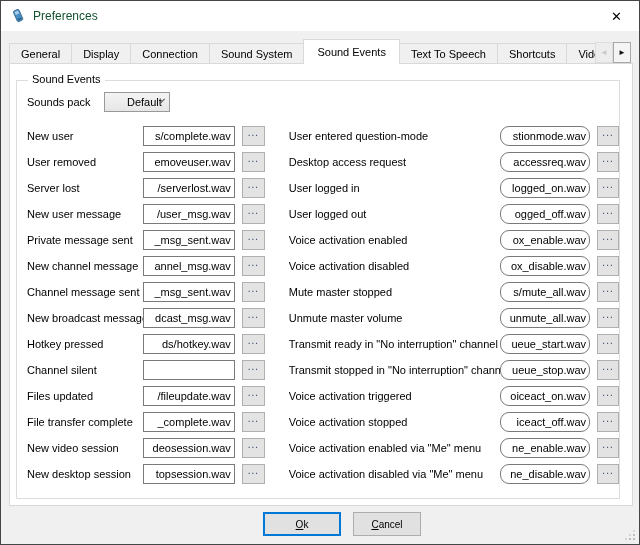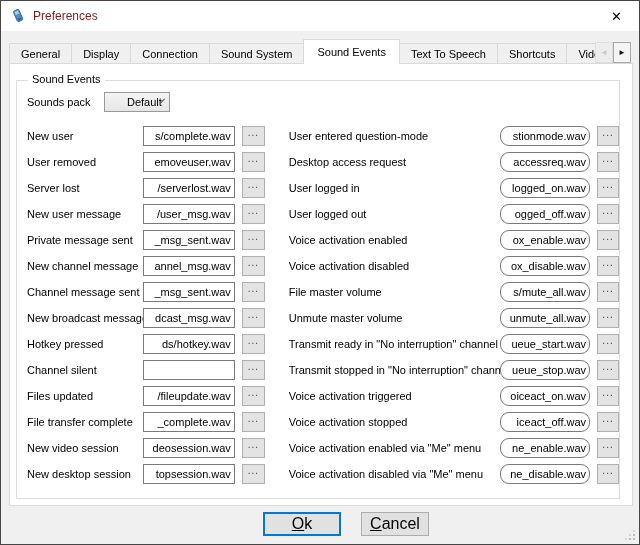--- a/index.html
+++ b/index.html
@@ -6,21 +6,21 @@
   html,body { width:640px; height:545px; background:#888; }
   body { font-family:"Liberation Sans","DejaVu Sans",sans-serif; font-size:11px; color:#000; }
 
   .window { position:relative; width:640px; height:545px; background:#f0f0f0;
             border:1px solid #454545; overflow:hidden; }
 
   
   .titlebar { position:absolute; top:0; left:0; right:0; height:30px; background:#ffffff;
               display:flex; align-items:center; padding-left:9px; }
   .app-icon { width:16px; height:16px; margin-right:7px; flex:0 0 auto; }
-  .title-text { font-size:12px; color:#7f1d1d; }
+  .title-text { font-size:12px; color:#14532d; }
   .close-btn { margin-left:auto; width:45px; height:30px; display:flex; align-items:center;
                justify-content:center; font-size:13px; color:#000; cursor:default; }
 
   
   .tabstrip { position:absolute; top:32px; left:8px; right:8px; height:31px;
               display:flex; align-items:flex-end; overflow:hidden; }
   .tab { height:21px; line-height:20px; padding:0 11px; background:#f0f0f0;
          border:1px solid #d9d9d9; white-space:nowrap; position:relative; z-index:1; }
   .tab + .tab { margin-left:-1px; }
   .tab.active { height:26px; line-height:24px; background:#ffffff; border-bottom:1px solid #ffffff;
@@ -59,25 +59,25 @@
   .r-field { width:91px;border-radius:9px; }
   .browse { height:20px; margin-left:7px; background:#e3e3e3; border:1px solid #b0b0b0;
             display:flex; align-items:center; justify-content:center; color:#31456b;
             font-size:10px; letter-spacing:1px; line-height:8px; padding-bottom:6px; }
   .l-browse { width:23px; }
   .r-browse { width:22px; }
 
   
   .footer-btn { position:absolute; top:511px; height:24px; background:#e1e1e1;
                 border:1px solid #adadad; display:flex; align-items:center; justify-content:center;
-                font-size:16px; }
+                font-size:10px; }
   .footer-btn span { display:inline-block; }
   .footer-btn span::first-letter { text-decoration:underline; }
   .ok-btn { left:262px; width:78px; border:2px solid #0078d7; }
-  .cancel-btn { left:360px; width:68px; }
+  .cancel-btn { left:352px; width:68px; }
 
   .resize-grip { position:absolute; right:4px; bottom:4px; width:10px; height:10px; }
   .resize-grip i { position:absolute; right:0; bottom:0; width:2px; height:2px; background:#bdbdbd;
                    box-shadow:-4px 0 0 #bdbdbd, 0 -4px 0 #bdbdbd, -8px 0 0 #d6d6d6, 0 -8px 0 #d6d6d6, -4px -4px 0 #d6d6d6; }
 </style>
 </head>
 <body>
 
 <div class="window">
 
@@ -168,21 +168,21 @@
     <div class="field l-field">annel_msg.wav</div>
     <div class="browse l-browse">...</div>
     <span class="lbl r-label">Voice activation disabled</span>
     <div class="field r-field">ox_disable.wav</div>
     <div class="browse r-browse">...</div>
   </div>
           <div class="row">
     <span class="lbl l-label">Channel message sent</span>
     <div class="field l-field">_msg_sent.wav</div>
     <div class="browse l-browse">...</div>
-    <span class="lbl r-label">File master volume</span>
+    <span class="lbl r-label">Mute master stopped</span>
     <div class="field r-field">s/mute_all.wav</div>
     <div class="browse r-browse">...</div>
   </div>
           <div class="row">
     <span class="lbl l-label">New broadcast message</span>
     <div class="field l-field">dcast_msg.wav</div>
     <div class="browse l-browse">...</div>
     <span class="lbl r-label">Unmute master volume</span>
     <div class="field r-field">unmute_all.wav</div>
     <div class="browse r-browse">...</div>

